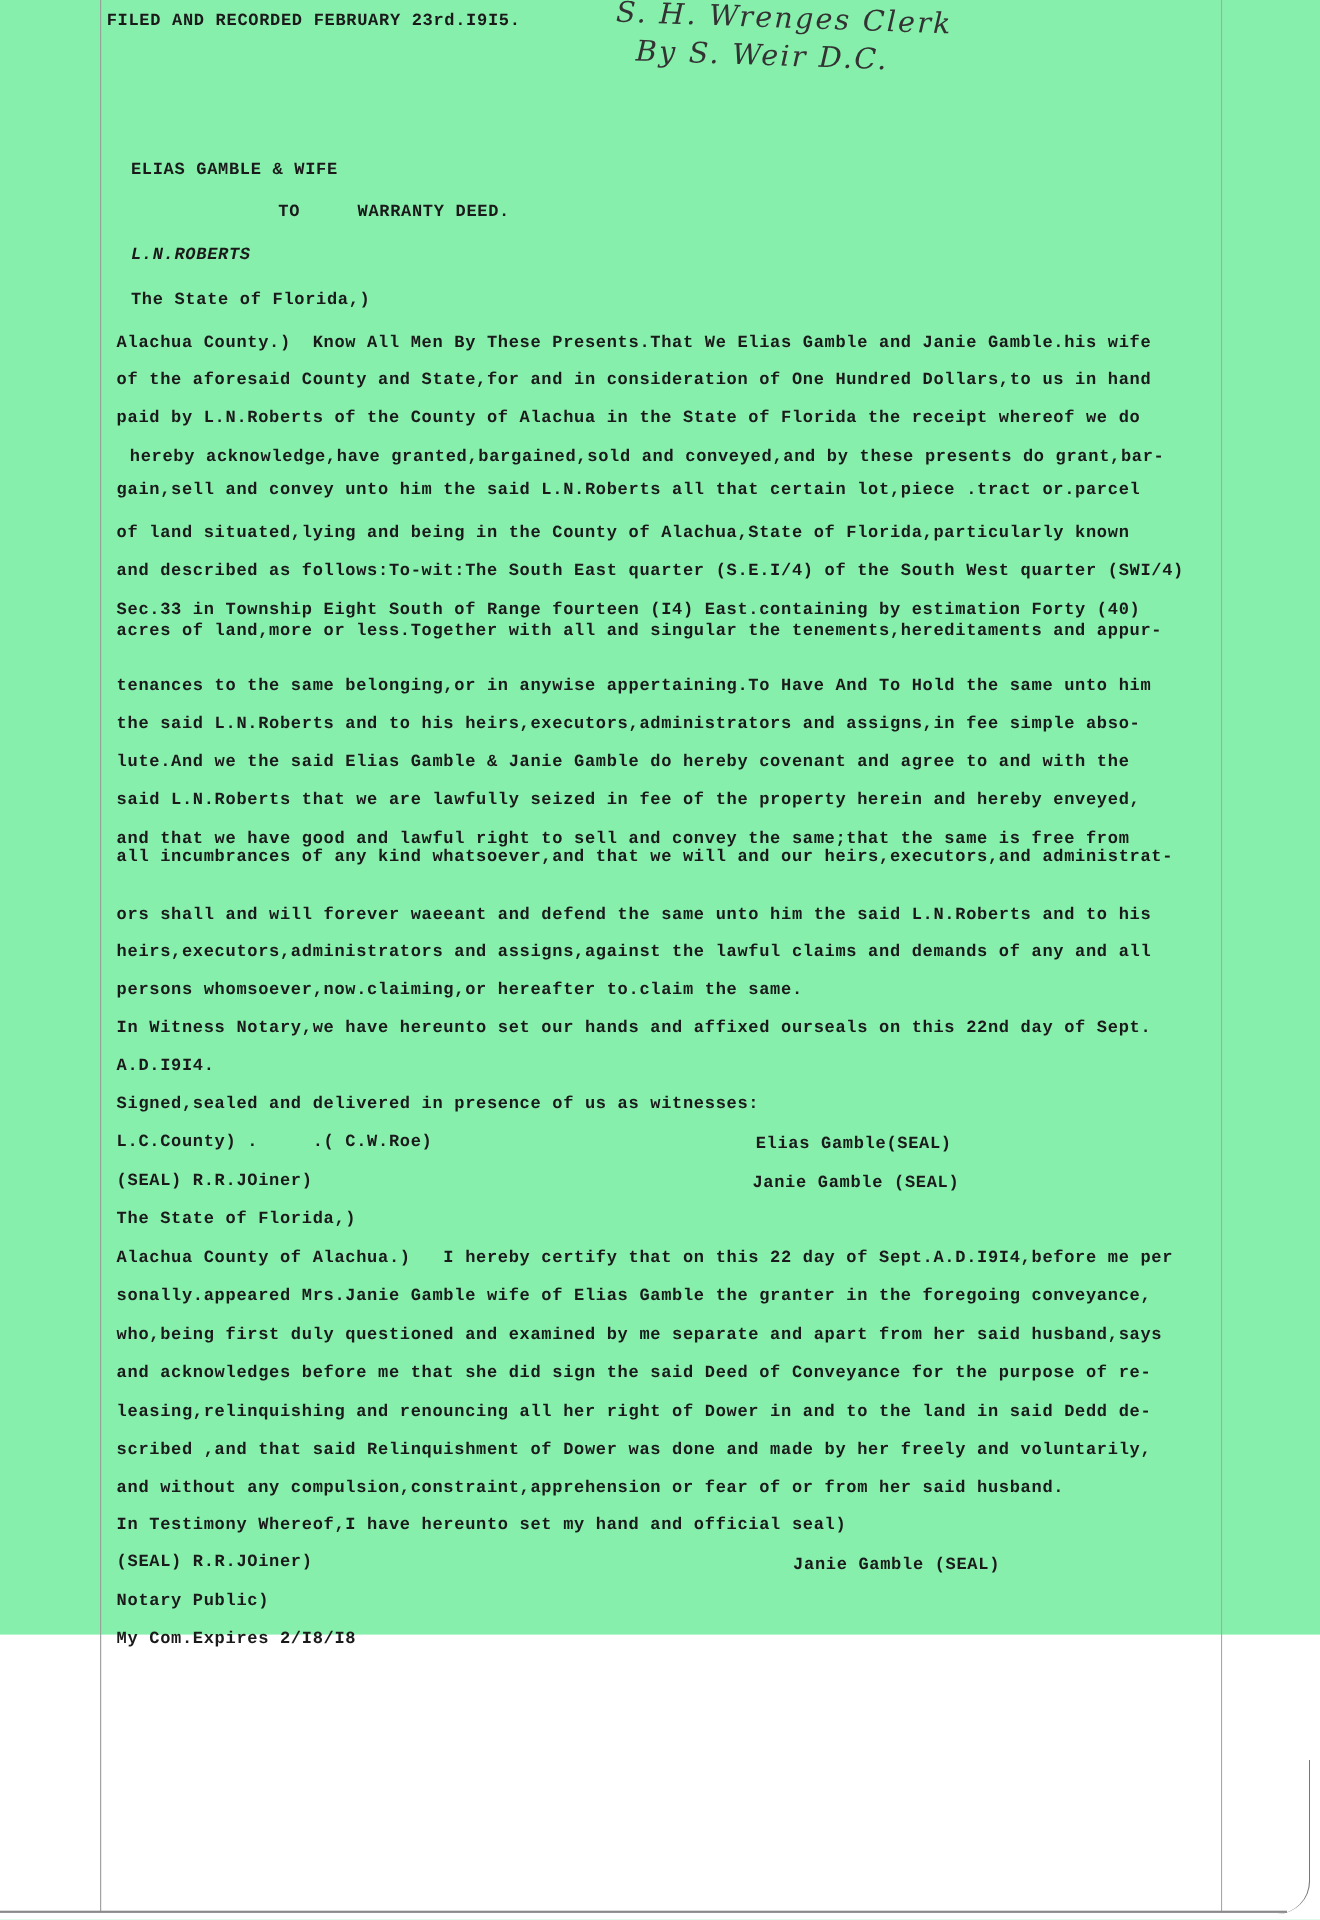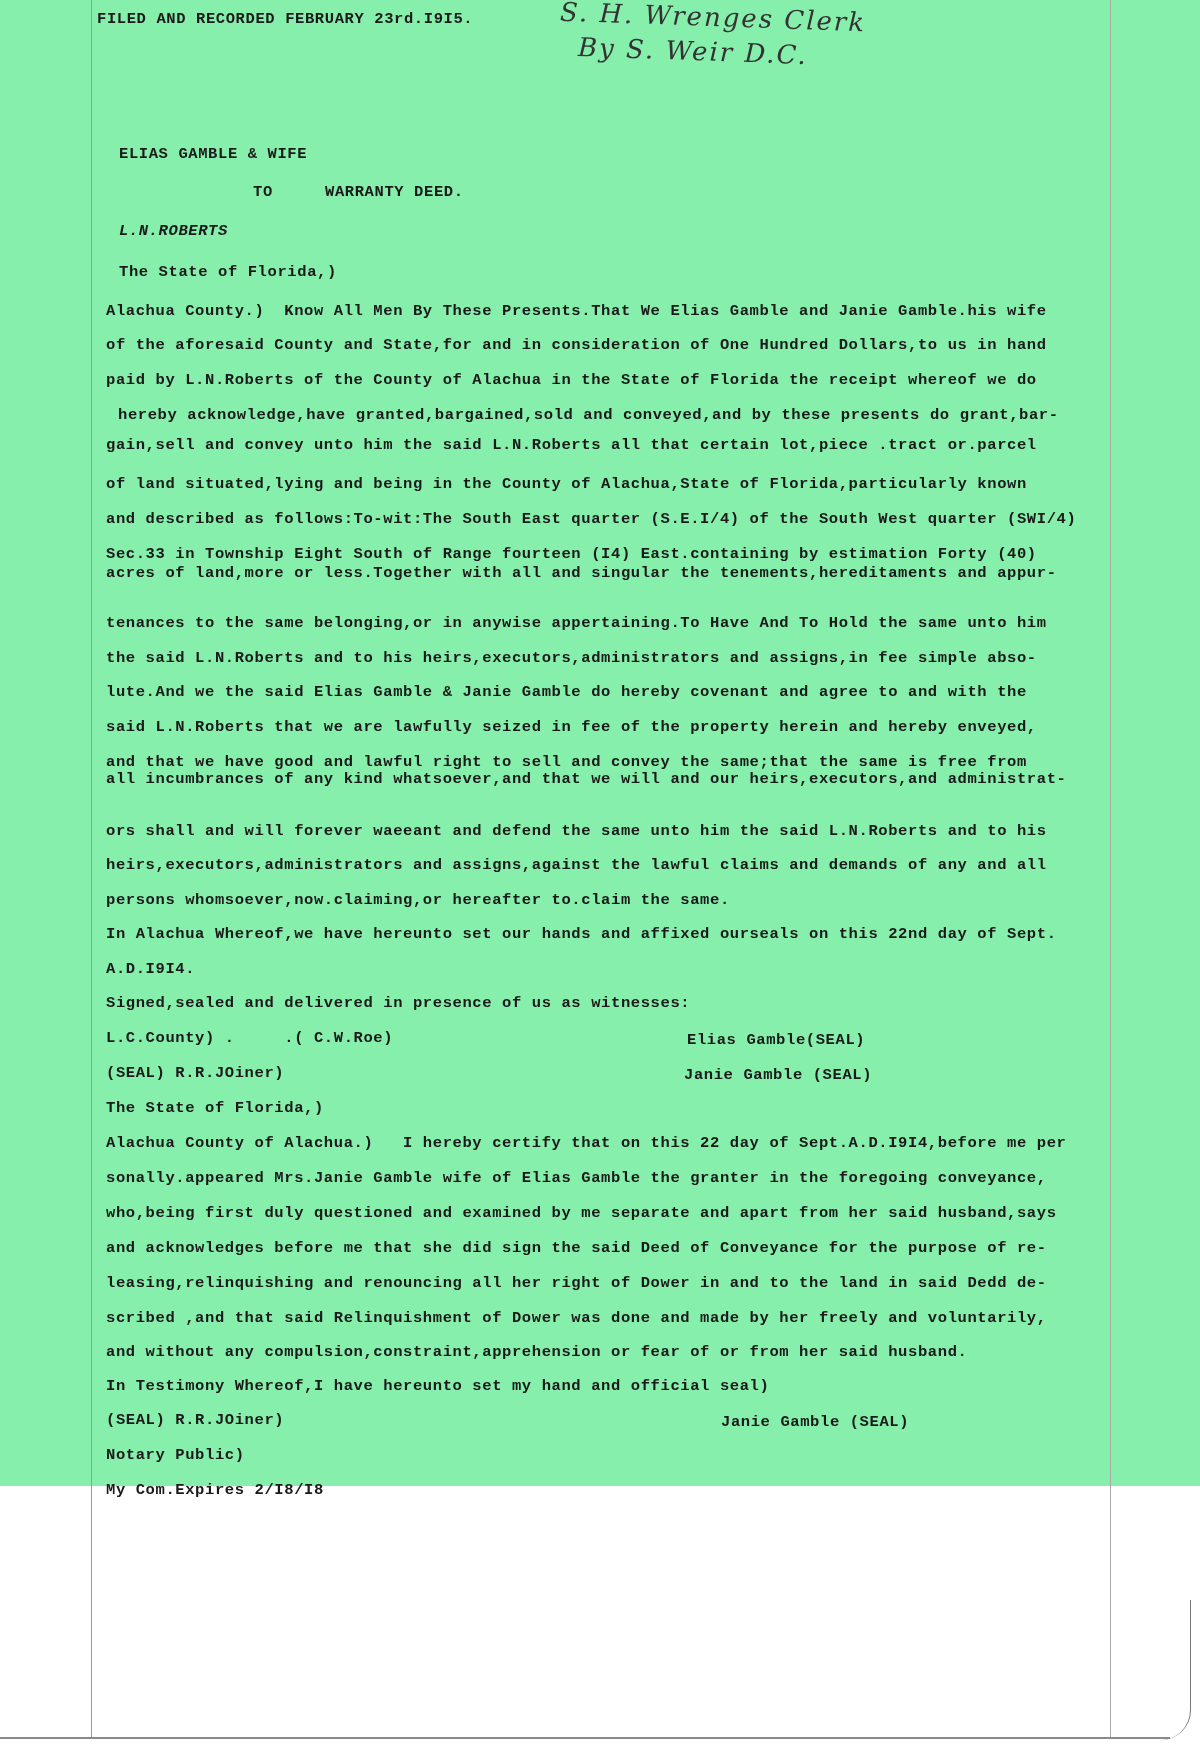--- a/index.html
+++ b/index.html
@@ -44,21 +44,21 @@
     <div class="tw body-line" style="top:564px;">acres of land,more or less.Together with all and singular the tenements,hereditaments and appur-</div>
     <div class="tw body-line" style="top:614px;">tenances to the same belonging,or in anywise appertaining.To Have And To Hold the same unto him</div>
     <div class="tw body-line" style="top:649px;">the said L.N.Roberts and to his heirs,executors,administrators and assigns,in fee simple abso-</div>
     <div class="tw body-line" style="top:683px;">lute.And we the said Elias Gamble &amp; Janie Gamble do hereby covenant and agree to and with the</div>
     <div class="tw body-line" style="top:718px;">said L.N.Roberts that we are lawfully seized in fee of the property herein and hereby enveyed,</div>
     <div class="tw body-line" style="top:753px;">and that we have good and lawful right to sell and convey the same;that the same is free from</div>
     <div class="tw body-line" style="top:746px;margin-top:24px;">all incumbrances of any kind whatsoever,and that we will and our heirs,executors,and administrat-</div>
     <div class="tw body-line" style="top:822px;">ors shall and will forever waeeant and defend the same unto him the said L.N.Roberts and to his</div>
     <div class="tw body-line" style="top:856px;">heirs,executors,administrators and assigns,against the lawful claims and demands of any and all</div>
     <div class="tw body-line" style="top:891px;">persons whomsoever,now.claiming,or hereafter to.claim the same.</div>
-    <div class="tw body-line" style="top:925px;">In Alachua Whereof,we have hereunto set our hands and affixed ourseals on this 22nd day of Sept.</div>
+    <div class="tw body-line" style="top:925px;">In Witness Notary,we have hereunto set our hands and affixed ourseals on this 22nd day of Sept.</div>
     <div class="tw body-line" style="top:960px;">A.D.I9I4.</div>
     <div class="tw body-line" style="top:994px;">Signed,sealed and delivered in presence of us as witnesses:</div>
   </div>
 
   <div class="tw" style="left:106px; top:1029px;">L.C.County) .     .( C.W.Roe)</div>
   <div class="tw" style="left:687px; top:1031px;">Elias Gamble(SEAL)</div>
   <div class="tw" style="left:106px; top:1064px;">(SEAL) R.R.JOiner)</div>
   <div class="tw" style="left:684px; top:1066px;">Janie Gamble (SEAL)</div>
 
   <div class="tw" style="left:106px; top:1099px;">The State of Florida,)</div>

